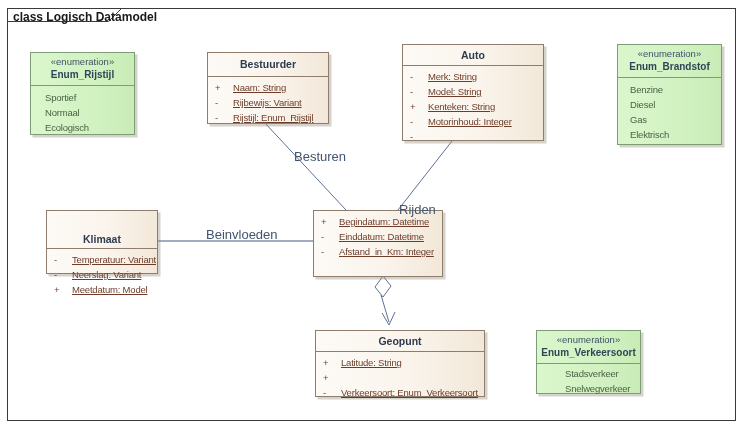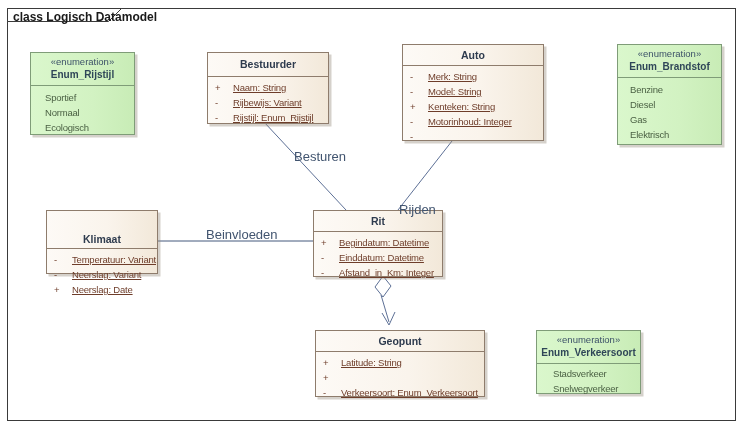--- a/index.html
+++ b/index.html
@@ -154,27 +154,26 @@
       <div class="attr">
         <span class="vis">-</span>
         <span class="atext">Temperatuur: Variant</span>
       </div>
       <div class="attr">
         <span class="vis">-</span>
         <span class="atext">Neerslag: Variant</span>
       </div>
       <div class="attr">
         <span class="vis">+</span>
-        <span class="atext">Neerslag: Date</span>
+        <span class="atext">Meetdatum: Model</span>
       </div>
     </div>
   </div>
 
   <div class="cls" style="left:313px;top:210px;width:130px;height:67px;">
-    <div class="cls-h" style="line-height:20px;">Rit</div>
     <div class="cls-b">
       <div class="attr">
         <span class="vis">+</span>
         <span class="atext">Begindatum: Datetime</span>
       </div>
       <div class="attr">
         <span class="vis">-</span>
         <span class="atext">Einddatum: Datetime</span>
       </div>
       <div class="attr">
@@ -199,21 +198,21 @@
         <span class="atext">Verkeersoort: Enum_Verkeersoort</span>
       </div>
     </div>
   </div>
 
   <div class="enum" style="left:536px;top:330px;width:105px;height:64px;">
     <div class="enum-h">
       <div class="enum-st">«enumeration»</div>
       <div class="enum-nm">Enum_Verkeersoort</div>
     </div>
-    <div class="enum-b" style="padding-left:16px;padding-top:2px;">
+    <div class="enum-b" style="padding-left:28px;padding-top:2px;">
       <div class="enum-v">Stadsverkeer</div>
       <div class="enum-v">Snelwegverkeer</div>
     </div>
   </div>
 
   <div class="rel-label" style="left:294px;top:149px;">Besturen</div>
   <div class="rel-label" style="left:399px;top:162px;margin-top:40px;">Rijden</div>
   <div class="rel-label" style="left:206px;top:227px;">Beinvloeden</div>
 
 </div>

